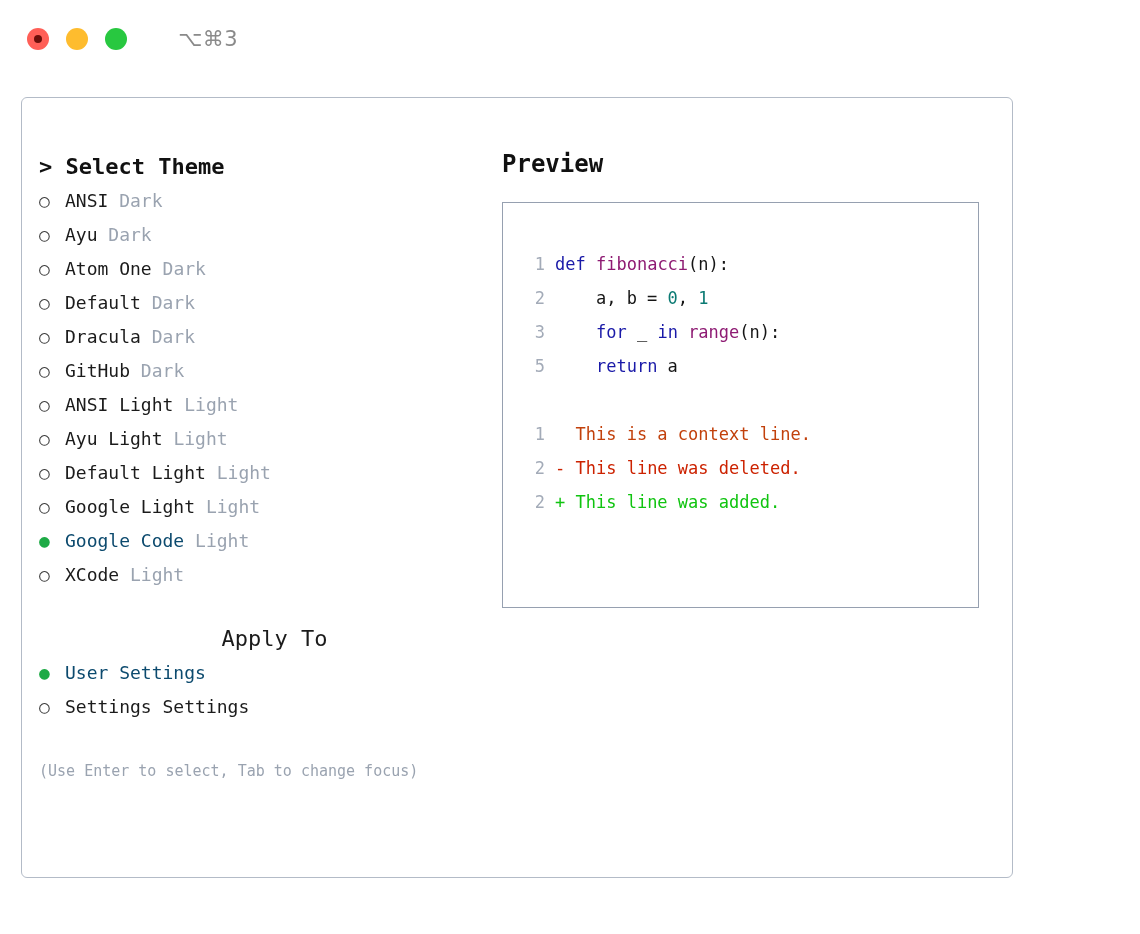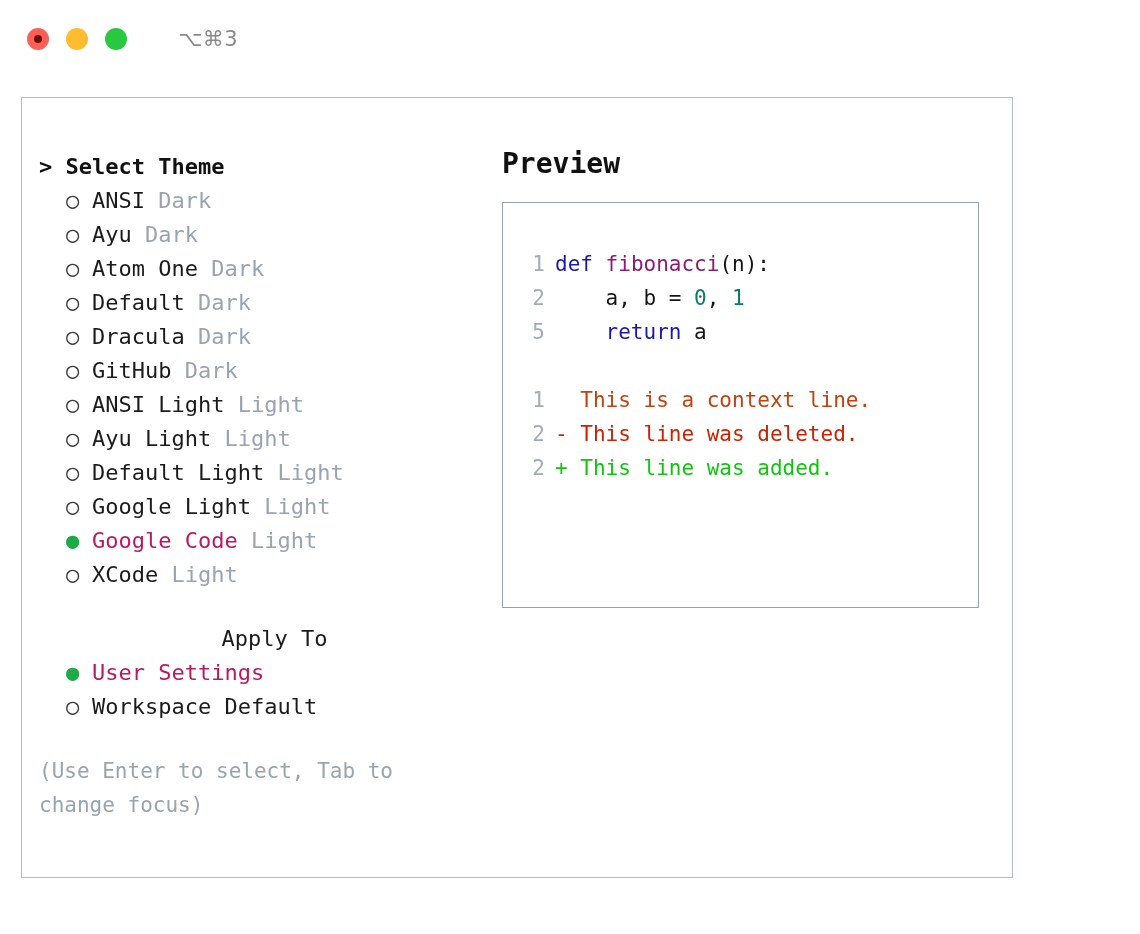--- a/index.html
+++ b/index.html
@@ -68,21 +68,21 @@
   }
 
   
   .panel {
     position: absolute;
     left: 21px;
     top: 97px;
     width: 992px;
     height: 781px;
     border: 1.5px solid #b3bbc7;
-    border-radius: 0;
+    border-radius: 6px;
     box-sizing: border-box;
     background: #ffffff;
   }
 
   .columns {
     position: absolute;
     left: 0; top: 0;
     width: 100%;
     height: 100%;
   }
@@ -95,77 +95,76 @@
     width: 445px;
   }
   .right-col {
     position: absolute;
     left: 480px;
     top: 52px;
     width: 495px;
   }
 
   .list-row {
-    font-size: 22px;
+    font-size: 18px;
     line-height: 34px;
     white-space: pre;
     color: #1b1b1b;
-    margin-left: 27px;
   }
   .section-head {
     font-weight: bold;
     font-size: 22px;
     line-height: 34px;
     color: #111111;
     white-space: pre;
   }
   .section-head.plain {
     font-weight: normal;
     color: #1b1b1b;
     text-align: center;
   }
   .marker {
     display: inline-block;
     width: 26px;
     color: #3c3c3c;
   }
   .marker.sel { color: #1eaa46; }
   .name { color: #1b1b1b; }
-  .name.sel { color: #be185d; }
+  .name.sel { color: #0c4a6e; }
   .cat  { color: #9aa3b0; }
 
   .spacer-row { height: 30px; }
 
   .hint {
     margin-top: 30px;
-    font-size: 21px;
+    font-size: 15px;
     line-height: 34px;
     color: #9aa3b0;
     width: 420px;
     word-spacing: 0px;
   }
 
   
   .preview-title {
     font-weight: bold;
-    font-size: 28px;
+    font-size: 24px;
     line-height: 28px;
     color: #111111;
     margin-bottom: 24px;
   }
   .preview-box {
     width: 477px;
     height: 406px;
     border: 1.5px solid #96a0b0;
     box-sizing: border-box;
     background: #ffffff;
     padding: 44px 0 0 0;
   }
   .code-line {
-    font-size: 21px;
+    font-size: 17px;
     line-height: 34px;
     white-space: pre;
     padding-left: 18px;
   }
   .ln {
     display: inline-block;
     width: 24px;
     color: #a3abb8;
     text-align: right;
     margin-right: 10px;
@@ -214,33 +213,34 @@
             <div class="list-row"><span class="marker sel">●</span><span class="name sel">Google Code</span><span class="cat"> Light</span></div>
             <div class="list-row"><span class="marker">○</span><span class="name">XCode</span><span class="cat"> Light</span></div>
           </div>
 
         <div class="spacer-row"></div>
 
         <div class="section-head plain" style="padding-left:26px;">Apply To</div>
 
         <div id="apply-list">
             <div class="list-row"><span class="marker sel">●</span><span class="name sel">User Settings</span></div>
-            <div class="list-row"><span class="marker">○</span><span class="name">Workspace Default</span></div>
+            <div class="list-row"><span class="marker">○</span><span class="name">Settings Settings</span></div>
           </div>
 
         <div class="hint">(Use Enter to select, Tab to change focus)</div>
       </div>
 
       <div class="right-col">
         <div class="preview-title">Preview</div>
 
         <div class="preview-box">
           <div id="code-block">
               <div class="code-line"><span class="ln">1</span><span class="kw">def</span><span class="pl"> </span><span class="fn">fibonacci</span><span class="pl">(n):</span></div>
               <div class="code-line"><span class="ln">2</span><span class="pl">    a, b = </span><span class="num">0</span><span class="pl">, </span><span class="num">1</span></div>
+              <div class="code-line"><span class="ln">3</span><span class="pl">    </span><span class="kw">for</span><span class="pl"> _ </span><span class="kw">in</span><span class="pl"> </span><span class="fn">range</span><span class="pl">(n):</span></div>
               <div class="code-line"><span class="ln">5</span><span class="pl">    </span><span class="kw">return</span><span class="pl"> a</span></div>
             </div>
           <div class="blank-line"></div>
           <div id="diff-block">
               <div class="code-line"><span class="ln">1</span><span class="ctx"> </span><span class="ctx"> This is a context line.</span></div>
               <div class="code-line"><span class="ln">2</span><span class="del">-</span><span class="del"> This line was deleted.</span></div>
               <div class="code-line"><span class="ln">2</span><span class="add">+</span><span class="add"> This line was added.</span></div>
             </div>
         </div>
       </div>

